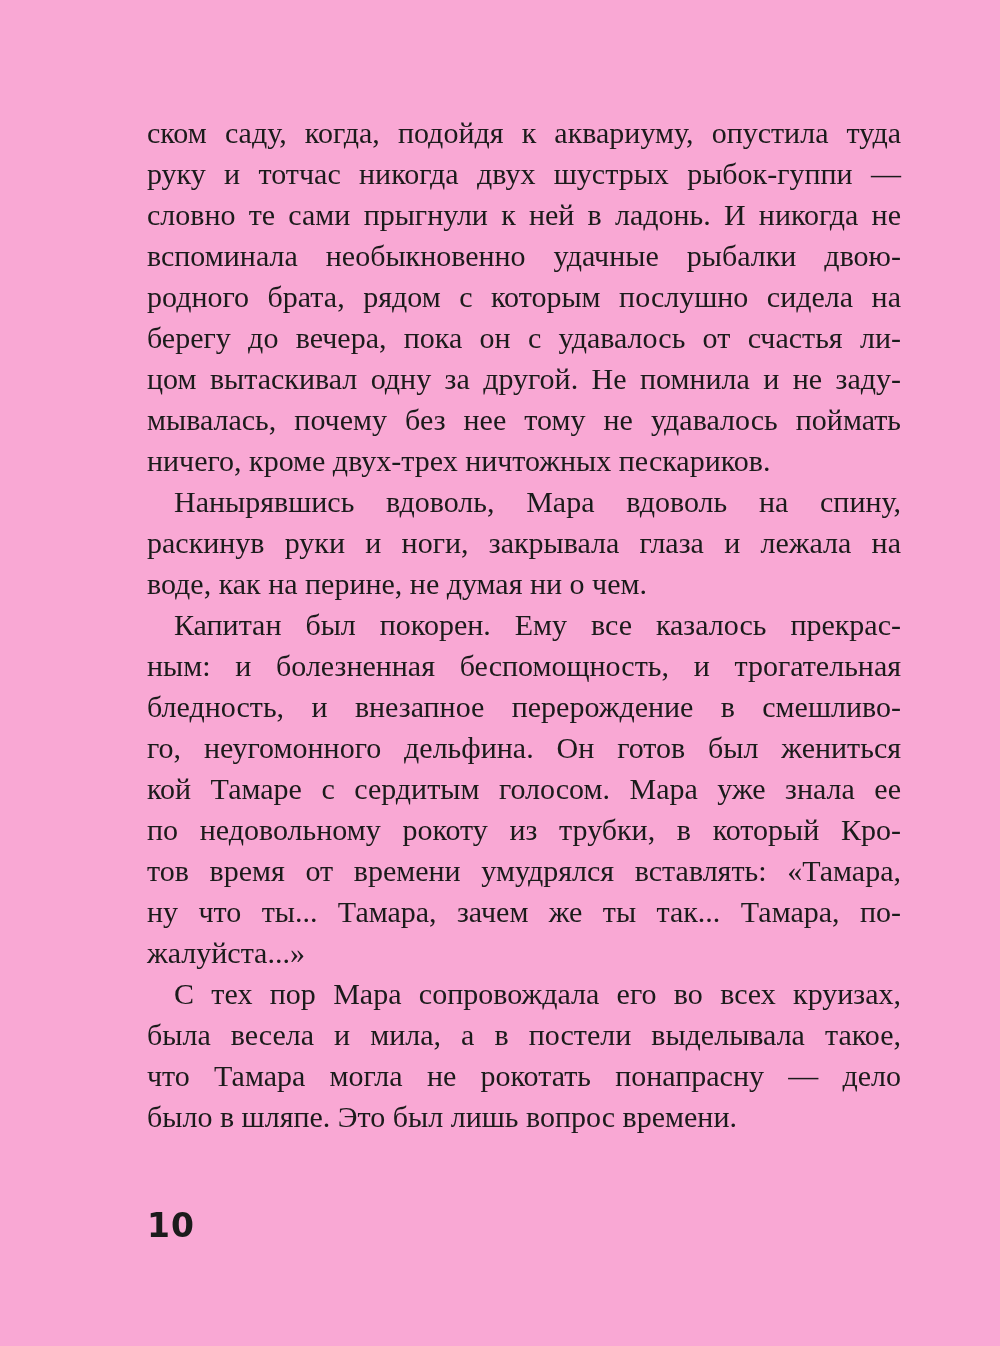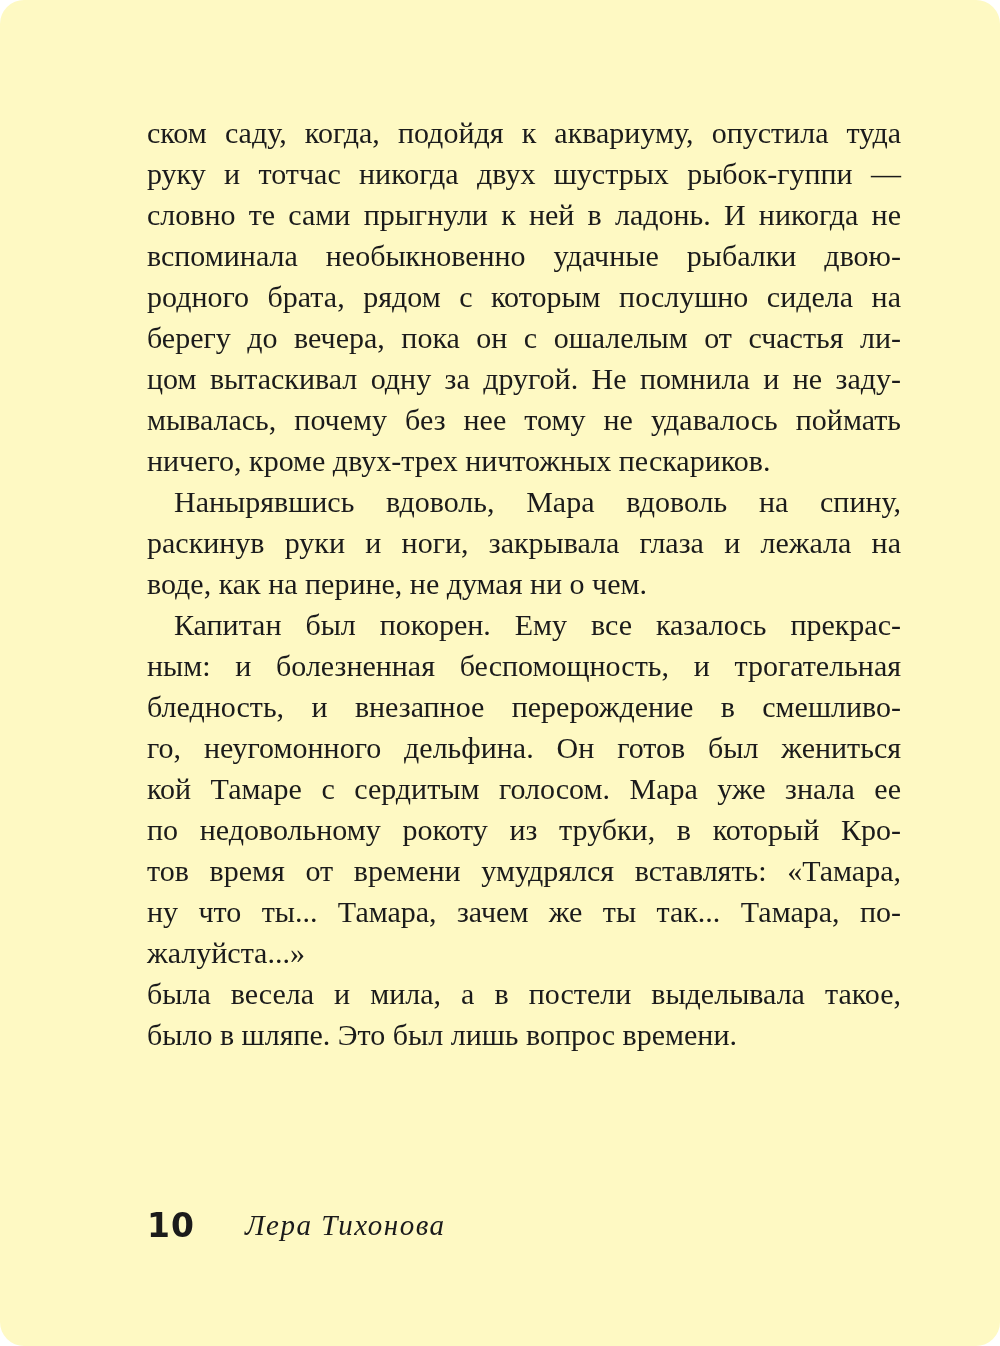--- a/index.html
+++ b/index.html
@@ -9,22 +9,21 @@
   body {
     width: 1000px;
     height: 1346px;
     background: #ffffff;
     position: relative;
     overflow: hidden;
   }
   .book-page {
     position: absolute;
     inset: 0;
-    background: #fef9c3;
-    border-radius: 24px;
+    background: #f9a8d4;
   }
   .text-block {
     position: absolute;
     left: 147px;
     top: 112px;
     width: 754px;
     font-family: "Liberation Serif", "DejaVu Serif", serif;
     font-size: 30px;
     line-height: 41px;
     color: #1b1b1b;
@@ -41,21 +40,21 @@
   }
   .line.end {
     text-align: right;
     text-align-last: left;
   }
   .page-footer {
     position: absolute;
     left: 147px;
     top: 1206px;
     display: flex;
-    align-items: center;
+    align-items: flex-start;
   }
   .page-number {
     font-family: "DejaVu Sans", sans-serif;
     font-weight: 700;
     font-size: 33px;
     color: #1b1b1b;
     letter-spacing: 1px;
   }
   .running-head {
     font-family: "Liberation Serif", "DejaVu Serif", serif;
@@ -69,36 +68,37 @@
 </head>
 <body>
 
 <div class="book-page">
   <div class="text-block">
       <div class="line">ском саду, когда, подойдя к аквариуму, опустила туда</div>
       <div class="line">руку и тотчас никогда двух шустрых рыбок-гуппи —</div>
       <div class="line">словно те сами прыгнули к ней в ладонь. И никогда не</div>
       <div class="line">вспоминала необыкновенно удачные рыбалки двою-</div>
       <div class="line">родного брата, рядом с которым послушно сидела на</div>
-      <div class="line">берегу до вечера, пока он с ошалелым от счастья ли-</div>
+      <div class="line">берегу до вечера, пока он с удавалось от счастья ли-</div>
       <div class="line">цом вытаскивал одну за другой. Не помнила и не заду-</div>
       <div class="line">мывалась, почему без нее тому не удавалось поймать</div>
       <div class="line end">ничего, кроме двух-трех ничтожных пескариков.</div>
       <div class="line indent">Нанырявшись вдоволь, Мара вдоволь на спину,</div>
       <div class="line">раскинув руки и ноги, закрывала глаза и лежала на</div>
       <div class="line end">воде, как на перине, не думая ни о чем.</div>
       <div class="line indent">Капитан был покорен. Ему все казалось прекрас-</div>
       <div class="line">ным: и болезненная беспомощность, и трогательная</div>
       <div class="line">бледность, и внезапное перерождение в смешливо-</div>
       <div class="line">го, неугомонного дельфина. Он готов был жениться</div>
       <div class="line">кой Тамаре с сердитым голосом. Мара уже знала ее</div>
       <div class="line">по недовольному рокоту из трубки, в который Кро-</div>
       <div class="line">тов время от времени умудрялся вставлять: «Тамара,</div>
       <div class="line">ну что ты... Тамара, зачем же ты так... Тамара, по-</div>
       <div class="line end">жалуйста...»</div>
+      <div class="line indent">С тех пор Мара сопровождала его во всех круизах,</div>
       <div class="line">была весела и мила, а в постели выделывала такое,</div>
+      <div class="line">что Тамара могла не рокотать понапрасну — дело</div>
       <div class="line end">было в шляпе. Это был лишь вопрос времени.</div>
     </div>
   <div class="page-footer">
     <span class="page-number">10</span>
-    <span class="running-head">Лера Тихонова</span>
   </div>
 </div>
 
 </body></html>

